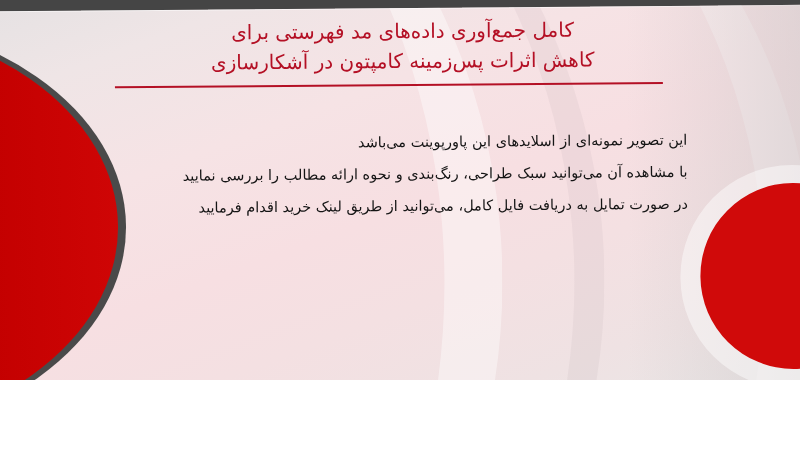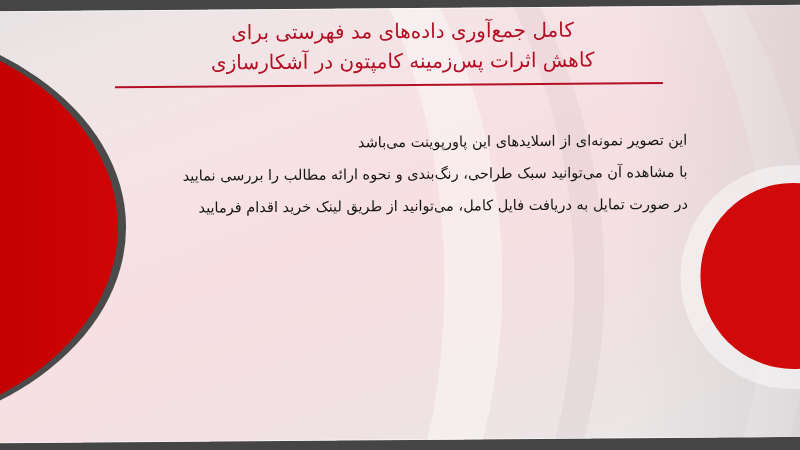--- a/index.html
+++ b/index.html
@@ -3,21 +3,21 @@
 <meta charset="utf-8">
 <style>
   html, body {
     margin: 0;
     padding: 0;
     background: #ffffff;
   }
   #slide {
     position: relative;
     width: 800px;
-    height: 450px;
+    height: 380px;
     overflow: hidden;
     background: #454545;
     font-family: "DejaVu Sans", "Liberation Sans", sans-serif;
   }
 
   
   .frame-bar {
     position: absolute;
     left: 0;
     width: 800px;

